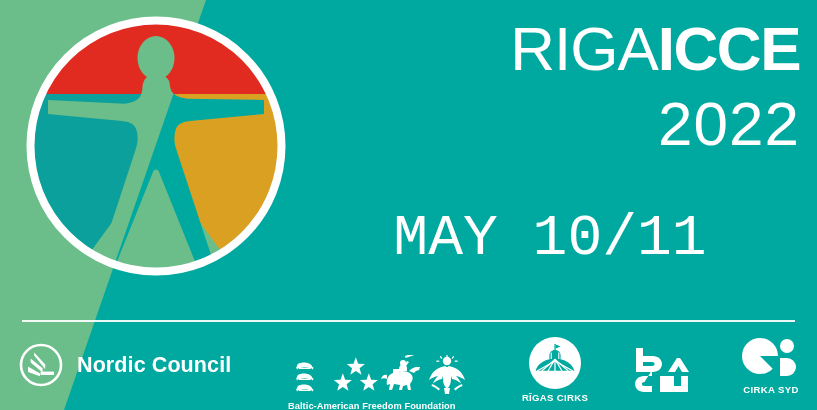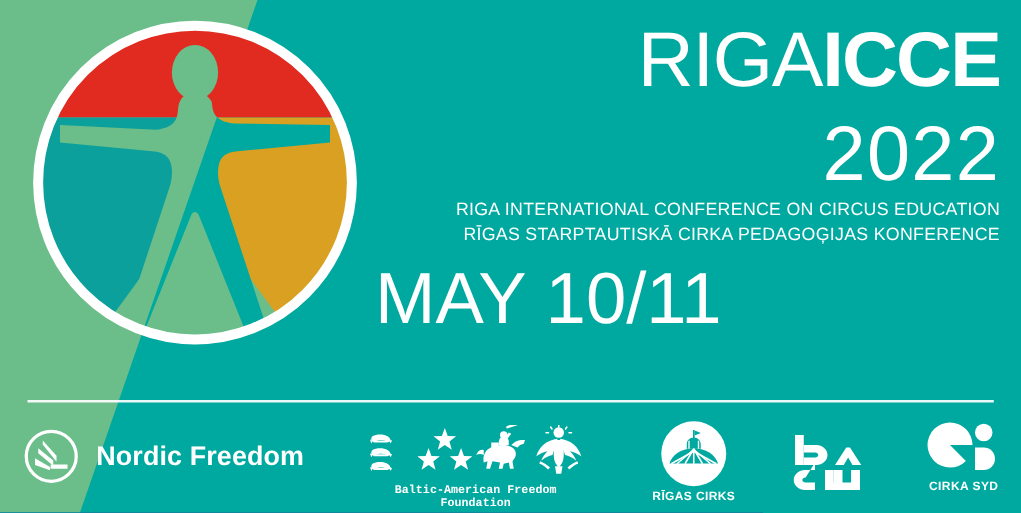--- a/index.html
+++ b/index.html
@@ -1,21 +1,21 @@
 <!DOCTYPE html>
 <html><head>
 <meta charset="utf-8">
 <style>
   html,body{margin:0;padding:0;}
   body{
     width:817px;height:410px;overflow:hidden;
     font-family:"Liberation Sans","DejaVu Sans",sans-serif;
     background:#00a9a0;
   }
-  #stage{position:relative;width:817px;height:410px;overflow:hidden;background:#4c1d95;}
+  #stage{position:relative;width:817px;height:410px;overflow:hidden;background:#ec4899;}
 
   
   .bg-wedge{position:absolute;left:0;top:0;width:817px;height:410px;}
 
   
   .emblem{position:absolute;left:22px;top:12px;width:268px;height:268px;}
 
   
   .headline{
     position:absolute;left:300px;top:20px;width:500px;
@@ -28,38 +28,39 @@
 
   .subtitle{
     position:absolute;left:200px;top:158px;width:600px;
     text-align:right;color:#ffffff;
     font-size:14.2px;font-weight:500;letter-spacing:.25px;line-height:1.42;
     white-space:nowrap;
   }
 
   .dateline{
     position:absolute;left:300px;top:210px;width:500px;
-    text-align:left;color:#ffffff;
+    text-align:center;color:#ffffff;
     font-size:58px;font-weight:300;letter-spacing:0px;line-height:1;
     white-space:nowrap;
+    font-family:Liberation Mono, monospace;
   }
 
   
   .divider{
     position:absolute;left:22px;top:320px;width:773px;height:2px;
     background:#ffffff;opacity:.92;
   }
 
   
   .footer{position:absolute;left:0;top:330px;width:817px;height:80px;}
 
   .ncm{position:absolute;left:18px;top:12px;display:flex;align-items:center;gap:13px;}
   .ncm-text{color:#fff;font-size:21.5px;font-weight:700;line-height:1.16;letter-spacing:.1px;}
 
-  .baff{position:absolute;left:288px;top:8px;width:185px;text-align:center;font-family:Liberation Mono, monospace;}
+  .baff{position:absolute;left:288px;top:23px;width:185px;text-align:left;}
   .baff-row{display:flex;align-items:flex-end;justify-content:space-between;height:44px;padding:0 4px;}
   .baff-cap{color:#fff;font-size:9.3px;font-weight:700;letter-spacing:.05px;margin-top:4px;}
 
   .rcirks{position:absolute;left:505px;top:6px;width:100px;text-align:center;}
   .rcirks-cap{color:#fff;font-size:9.6px;font-weight:700;letter-spacing:.3px;margin-top:2px;}
 
   .bcn{position:absolute;left:624px;top:16px;width:86px;text-align:center;}
 
   .csyd{position:absolute;left:730px;top:6px;width:82px;text-align:center;}
   .csyd-cap{color:#fff;font-size:9.6px;font-weight:700;letter-spacing:.35px;margin-top:2px;}
@@ -117,43 +118,39 @@
     </g>
 
     <circle cx="134" cy="134" r="125.5" fill="none" stroke="#ffffff" stroke-width="8"></circle>
   </svg>
 
   <div class="headline">
     <div class="line1"><span class="thin">RIGA</span><span class="bold">ICCE</span></div>
     <div class="line2">2022</div>
   </div>
 
-  <div class="subtitle">
-    <div>RIGA INTERNATIONAL CONFERENCE ON CIRCUS EDUCATION</div>
-    <div>RĪGAS STARPTAUTISKĀ CIRKA PEDAGOĢIJAS KONFERENCE</div>
-  </div>
 
   <div class="dateline">MAY 10/11</div>
 
   <div class="divider"></div>
 
   <div class="footer">
 
     <div class="ncm">
       <svg width="46" height="46" viewBox="0 0 46 46">
         <circle cx="23" cy="23" r="20" fill="none" stroke="#fff" stroke-width="2.6"></circle>
         <g fill="#fff">
           <path d="M10 30 L10 24.5 L22 31.5 L22 34.2 Z"></path>
           <path d="M12.6 20.6 L12.6 16.6 L24.6 26.3 L24.6 30.6 Z"></path>
           <path d="M16.2 13.6 L16.2 10.4 L27.2 22.6 L27.2 27.3 Z"></path>
           <path d="M22.5 33.0 L36.0 33.0 L36.0 29.6 L22.5 29.6 Z"></path>
         </g>
       </svg>
       <div class="ncm-text">
-        <div>Nordic Freedom</div>
+        <div>Nordic Council</div>
       </div>
     </div>
 
     <div class="baff">
       <div class="baff-row">
 
         <svg width="40" height="42" viewBox="0 0 40 42">
           <g fill="#fff">
             <g>
               <path d="M6 9 c3-2 9-2 12 0 c2 1.4 3 3 2.2 4 c-1 1.2-2.6.4-3.6-.2 c-2-1.2-6-1.2-8 .2 C7 13.6 5 13 5 11.6 C5 10.6 5.3 9.5 6 9Z"></path>

